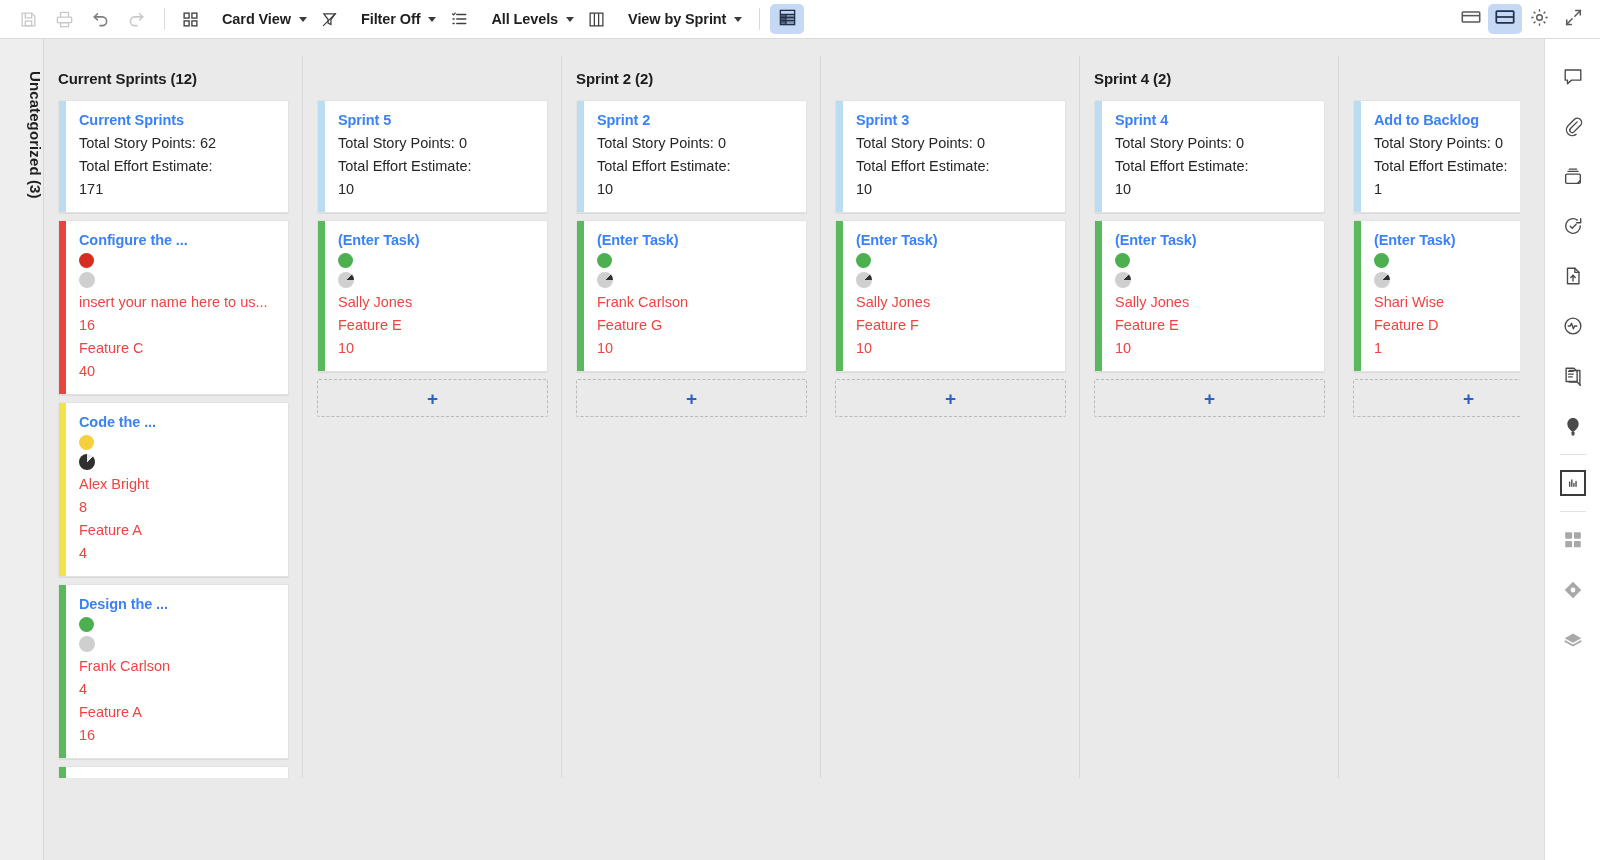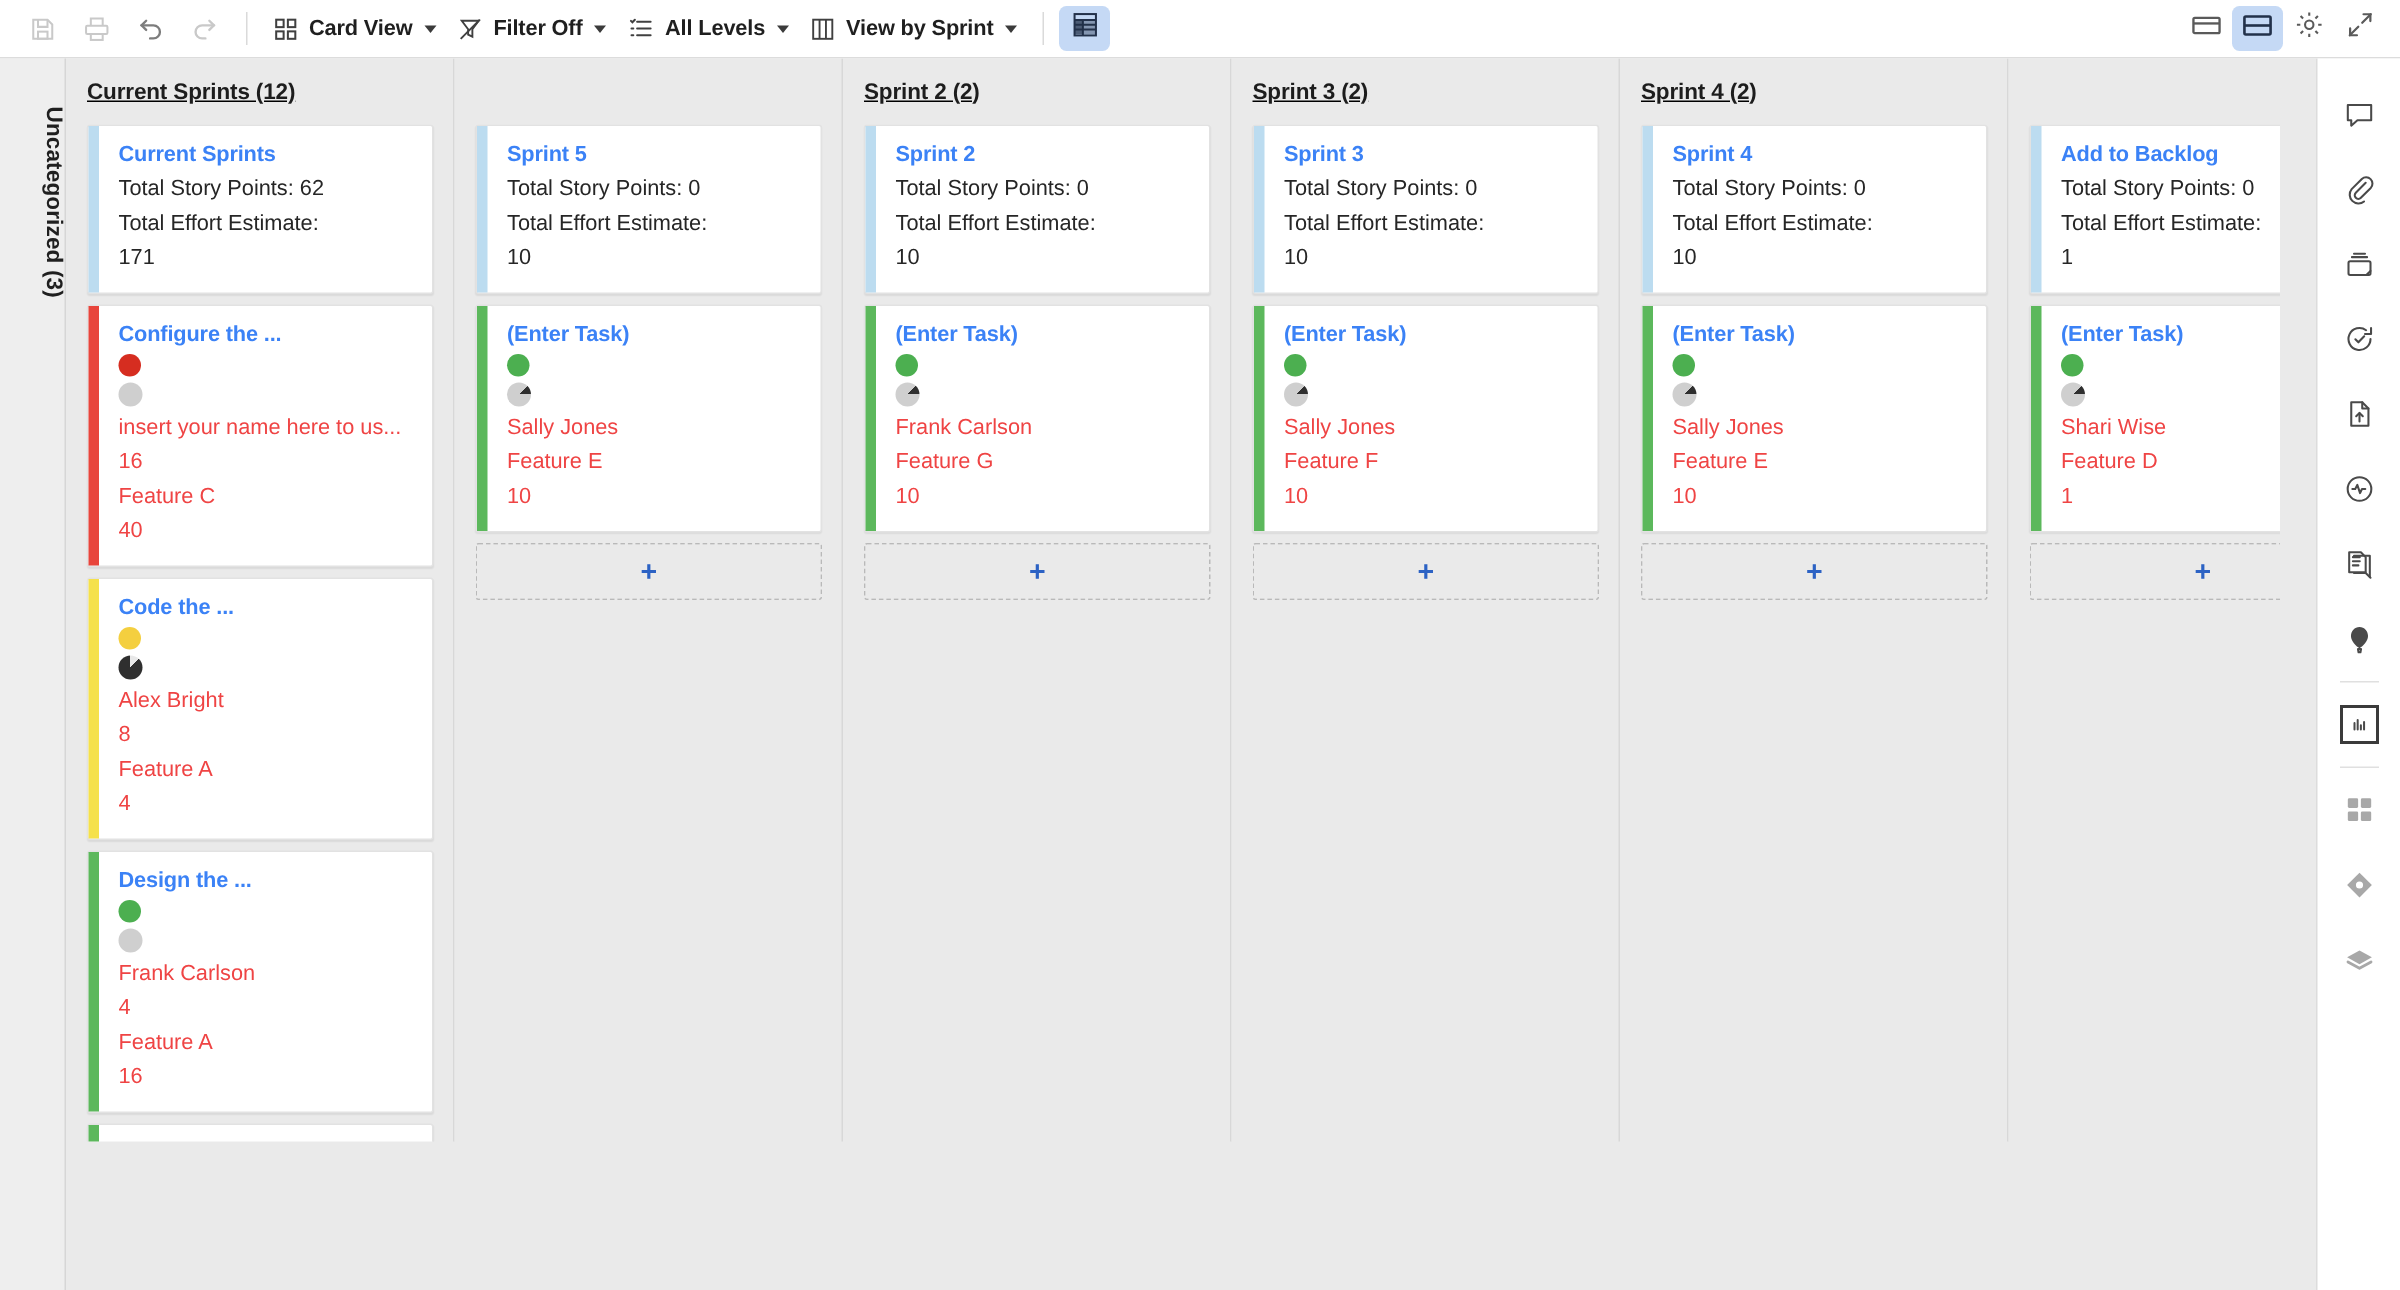--- a/index.html
+++ b/index.html
@@ -46,20 +46,21 @@
   .tb-group .tb-glyph {
     display: flex; align-items: center; justify-content: center;
     margin-right: 7px; color: #404040;
   }
   .tb-label {
     font-size: 14.5px;
     font-weight: bold;
     color: #1f1f1f;
     white-space: nowrap;
     letter-spacing: -0.1px;
+    margin-left: 16px;
   }
   .tb-caret {
     margin-left: 8px;
     width: 0; height: 0;
     border-left: 4px solid transparent;
     border-right: 4px solid transparent;
     border-top: 5px solid #3b3b3b;
   }
   .tb-toggle {
     width: 34px; height: 30px;
@@ -101,25 +102,24 @@
     font-size: 15px;
     font-weight: bold;
     color: #1f1f1f;
     padding-top: 14px;
     letter-spacing: 0.1px;
   }
 
   
   #columns {
     position: absolute;
-    top: 0; left: 44px;
+    top: 17px; left: 44px;
     width: 1476px; height: 722px;
     display: flex;
     overflow: hidden;
-    text-decoration: underline;
   }
   .column {
     width: 259px;
     min-width: 259px;
     height: 821px;
     background: #eaeaea;
     border-right: 1px solid #d8d8d8;
     position: relative;
   }
   .col-header {
@@ -475,23 +475,20 @@
             <div class="card-line">Frank Carlson</div>
             <div class="card-line">Feature G</div>
             <div class="card-line">10</div>
           </div>
           <div class="add-slot">
             <span class="add-plus">+</span>
           </div>
         </div>
       </div>
       <div class="column">
-        <div class="col-header">
-          <span>Sprint 3 (2)</span>
-        </div>
         <div class="col-body">
           <div class="card">
             <div class="card-stripe" style="background: rgb(188, 220, 240);"></div>
             <div class="card-title">Sprint 3</div>
             <div class="sum-line">Total Story Points: 0</div>
             <div class="sum-line">Total Effort Estimate:</div>
             <div class="sum-line">10</div>
           </div>
           <div class="card">
             <div class="card-stripe" style="background: rgb(92, 184, 92);"></div>

